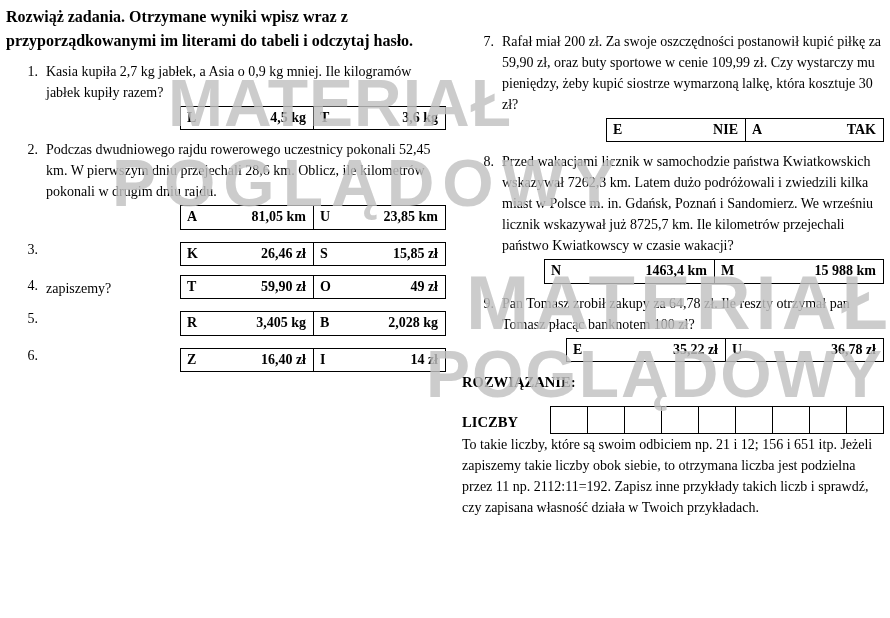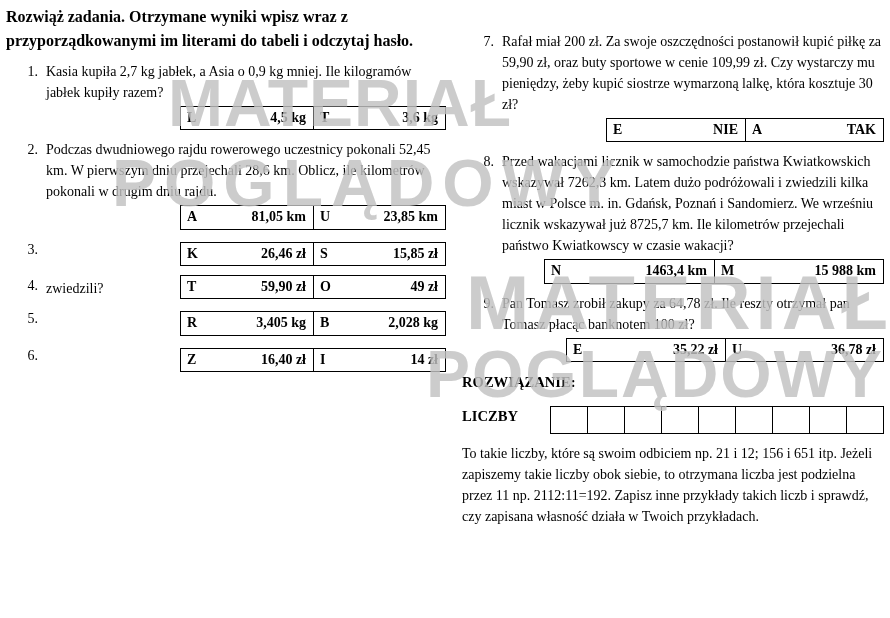--- a/index.html
+++ b/index.html
@@ -31,21 +31,21 @@
   .acell + .acell { border-left:1.6px solid #000; }
   .w266 { width:266px; }
   .w278 { width:278px; }
   .w340 { width:340px; }
   .w318 { width:318px; }
 
   .tailrow { display:flex; justify-content:space-between; align-items:flex-end; }
   .tailrow .ans { margin:0; }
 
   .sol-heading { font-weight:bold; font-size:14.6px; margin:10px 0 12px 0; }
-  .sol-row { display:flex; align-items:flex-start; margin-bottom:9px; }
+  .sol-row { display:flex; align-items:flex-end; }
   .sol-label { font-weight:bold; font-size:14.6px; flex:none; width:74px; }
   .boxes { display:flex; flex:1; height:28px; border:1.4px solid #000; margin-left:14px; }
   .box { flex:1 1 auto; }
   .box + .box { border-left:1.4px solid #000; }
   .sol-note { }
 
   .wm {
     position:absolute; z-index:5; pointer-events:none; white-space:nowrap;
     font-family:"Liberation Sans", sans-serif; font-weight:700;
     color:#c2c2c2; opacity:0.82; line-height:1;
@@ -110,21 +110,21 @@
               <span>15,85 zł</span>
             </div>
         </div>
       </div>
     </div>
 
     <div class="problem">
       <div class="pnum">4.</div>
       <div class="pbody">
         <div class="tailrow">
-          <span>zwiedzili?</span>
+          <span>zapiszemy?</span>
           <div class="ans w266">
             <div class="acell">
                 <span>T</span>
                 <span>59,90 zł</span>
               </div>
             <div class="acell">
                 <span>O</span>
                 <span>49 zł</span>
               </div>
           </div>

